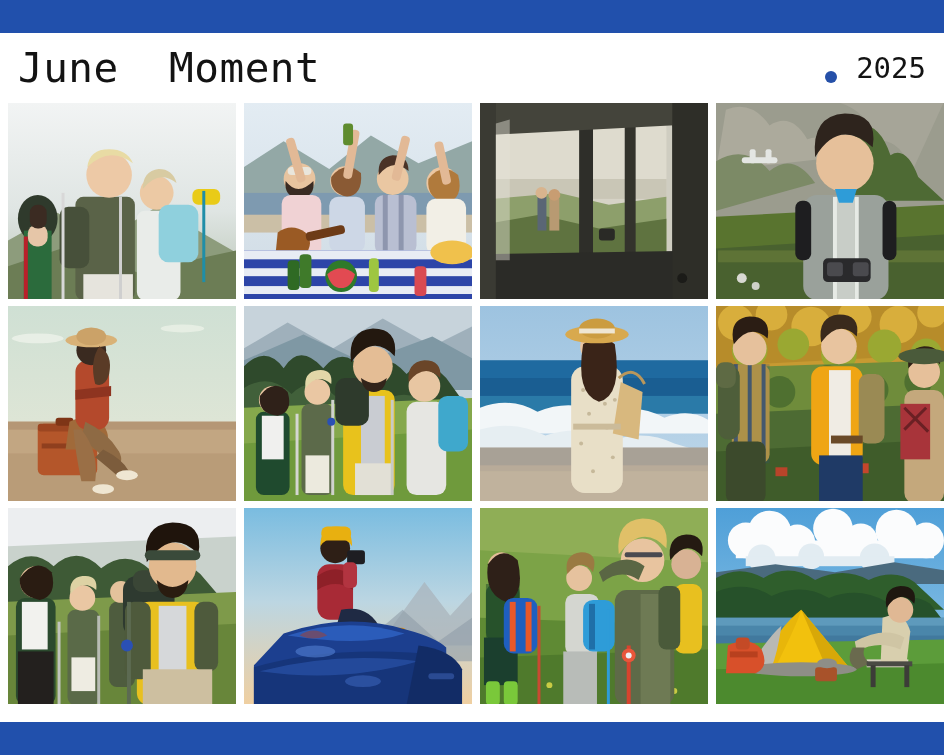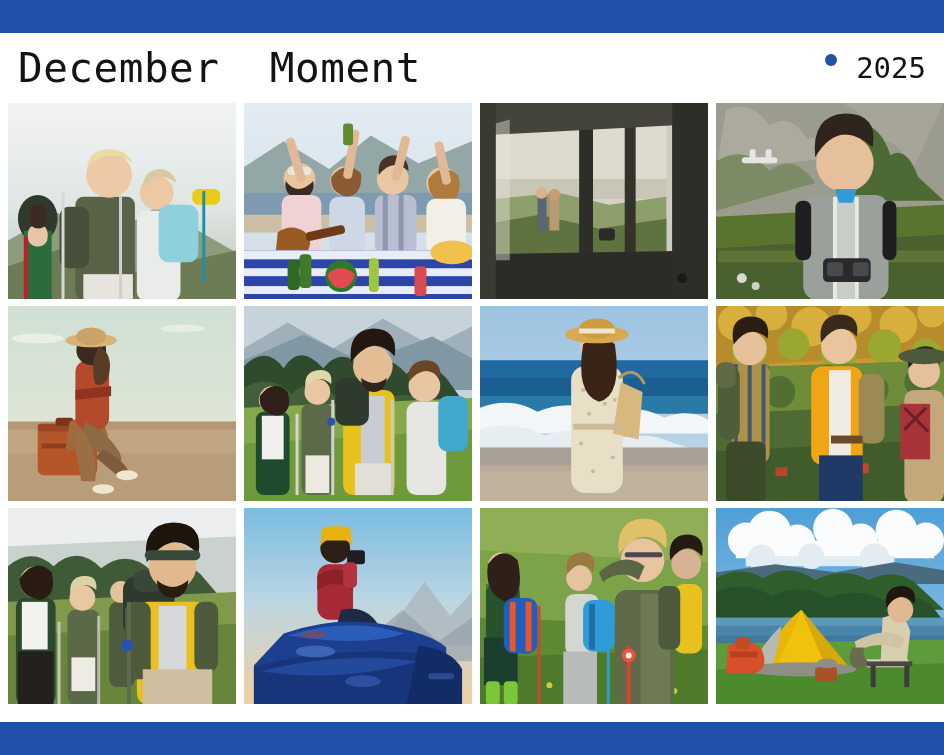--- a/index.html
+++ b/index.html
@@ -51,21 +51,21 @@
     font-weight: 400;
     line-height: 1;
     color: #131313;
     letter-spacing: 0.5px;
     white-space: pre;
     margin: 0;
     padding: 0;
   }
   .year-wrap {
     display: flex;
-    align-items: flex-start;
+    align-items: flex-end;
     gap: 19px;
     padding-right: 4px;
   }
   .year-dot {
     width: 12px;
     height: 12px;
     border-radius: 50%;
     background: #2550a8;
     flex: 0 0 auto;
   }
@@ -105,21 +105,21 @@
   .photo svg { display: block; width: 100%; height: 100%; }
 </style>
 </head>
 <body>
 
 <div class="page">
 
   <div class="bar bar-top" style="background: rgb(33, 80, 172);"></div>
 
   <div class="header">
-    <h1 class="page-title" style="color: rgb(19, 19, 19);">December  Moment</h1>
+    <h1 class="page-title" style="color: rgb(19, 19, 19);">June  Moment</h1>
     <div class="year-wrap">
       <span class="year-dot" style="background: rgb(37, 80, 168);"></span>
       <span class="year-label" style="color: rgb(19, 19, 19);">2025</span>
     </div>
   </div>
 
   <div class="grid">
 
     <div class="cell" title="Hikers with trekking poles on a mountain ridge" aria-label="Hikers with trekking poles on a mountain ridge">
       <div class="photo">

